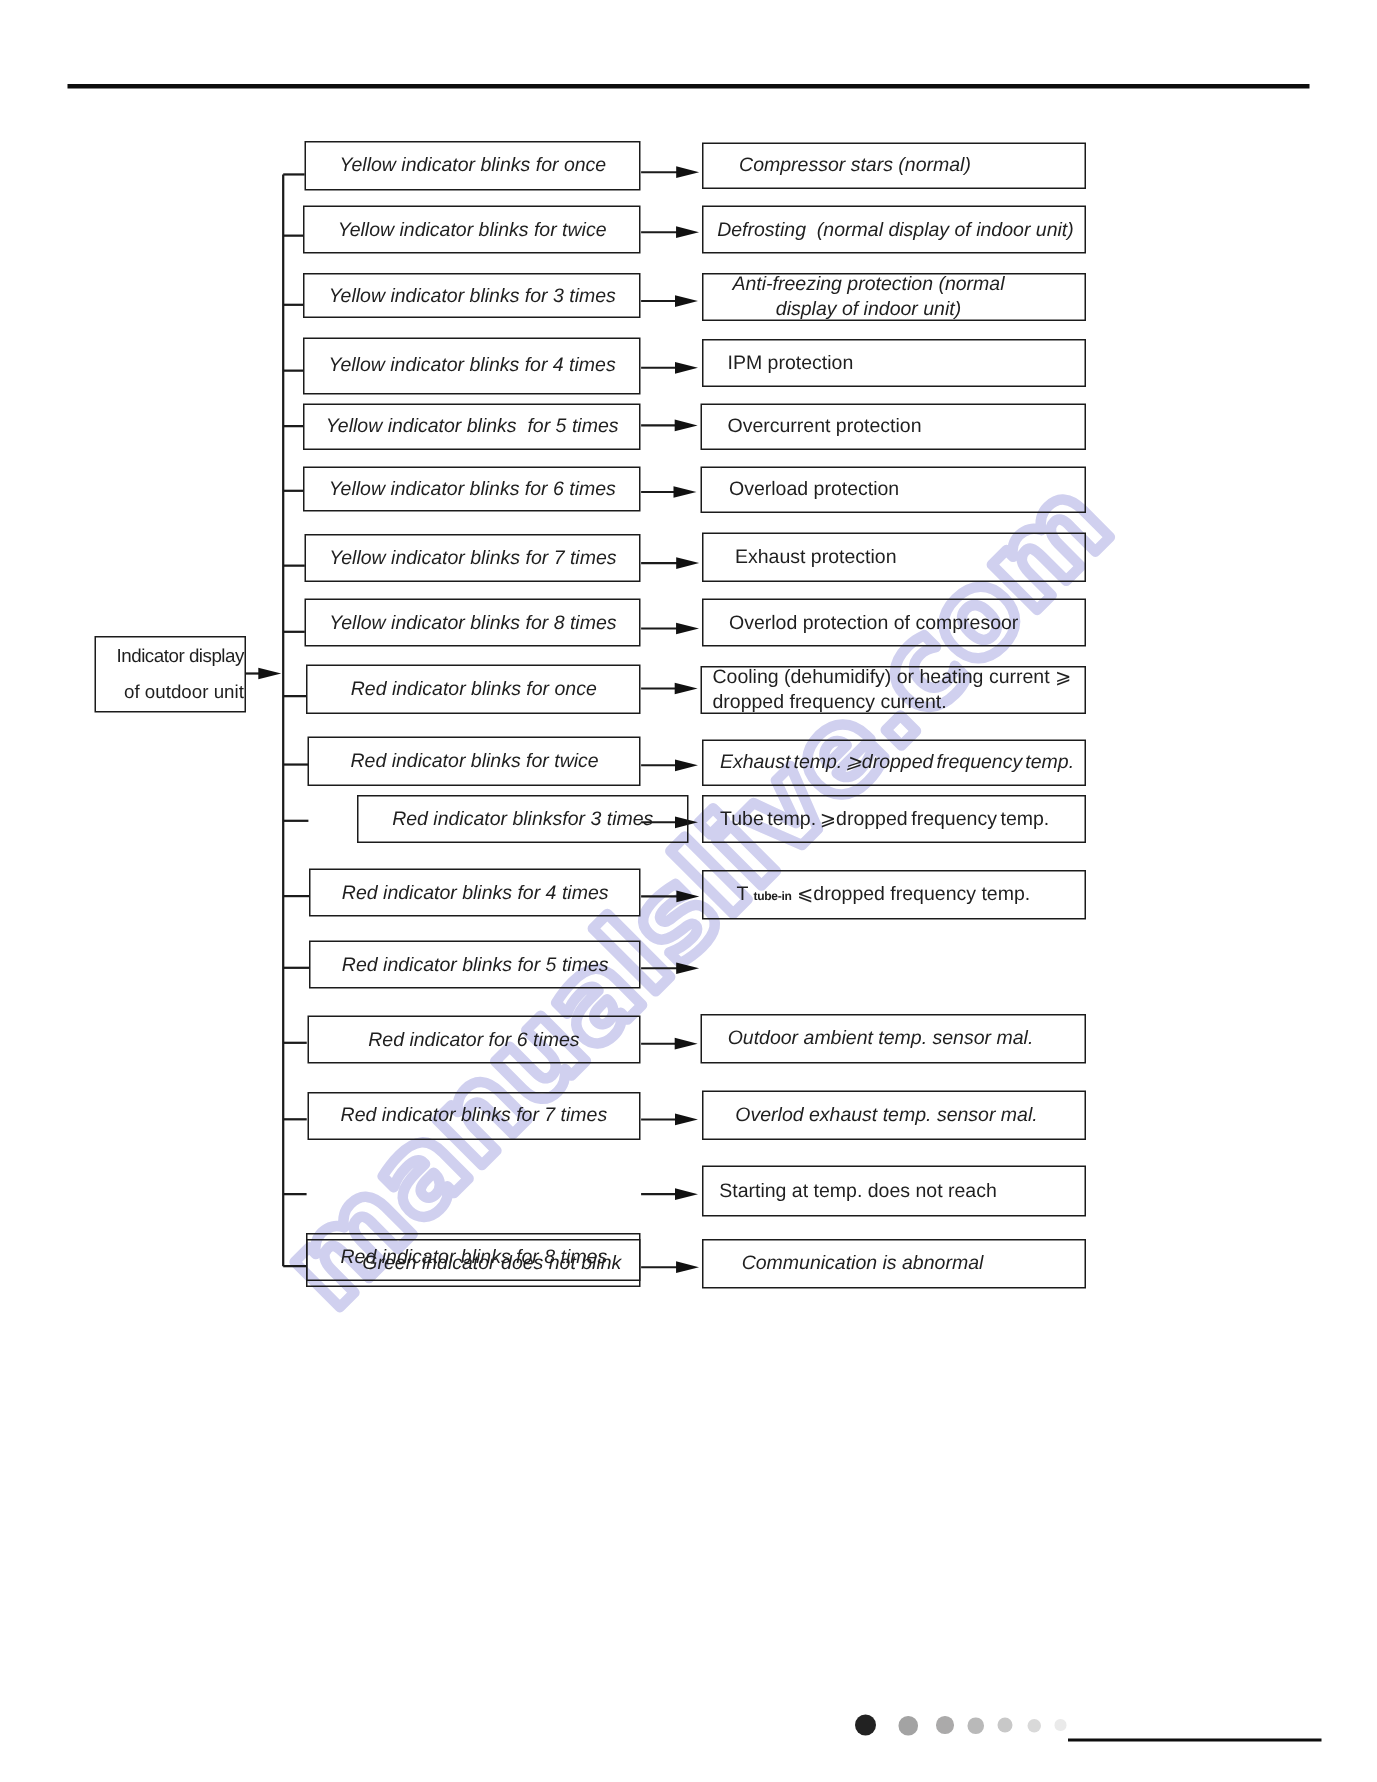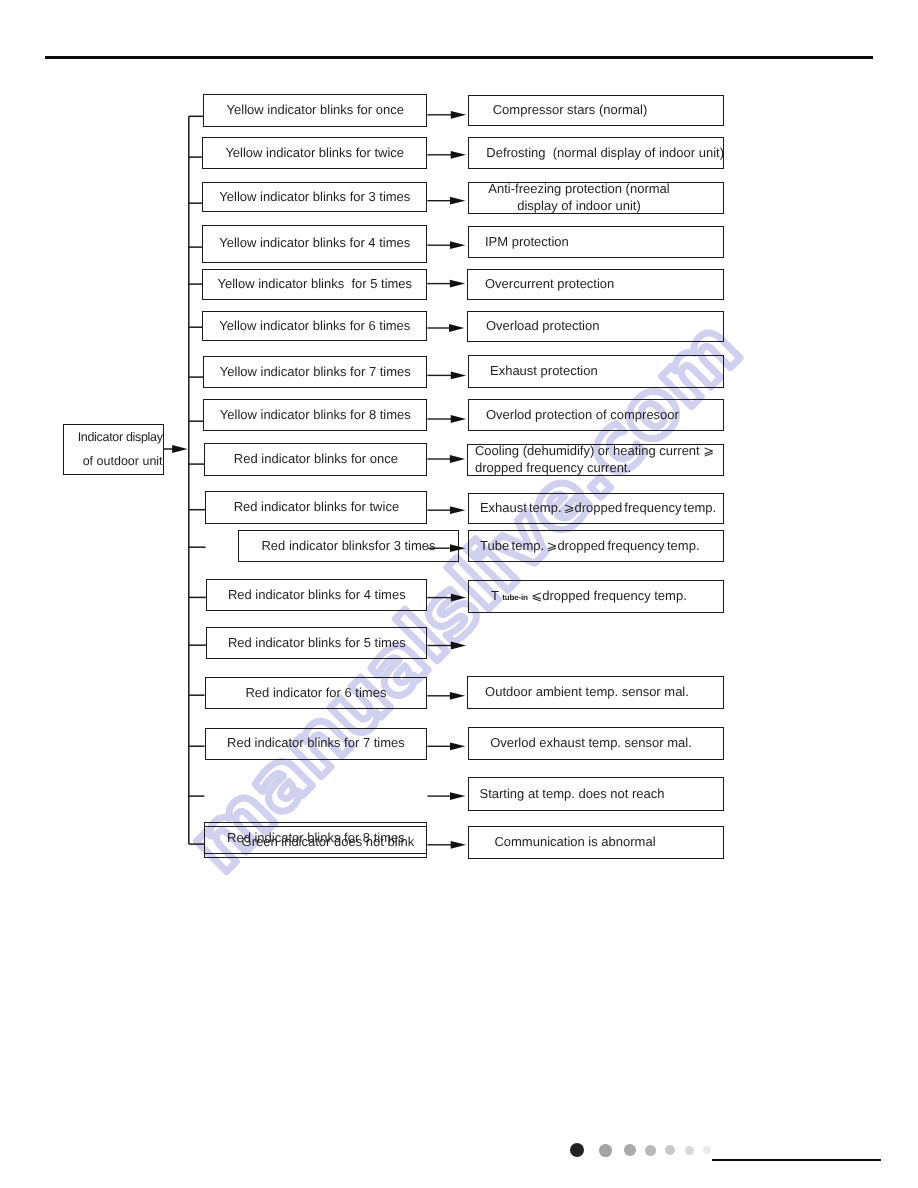--- a/index.html
+++ b/index.html
@@ -4,21 +4,21 @@
 <style>
   html,body{margin:0;padding:0;background:#fff;}
   body{width:918px;height:1188px;font-family:"Liberation Sans",sans-serif;position:relative;overflow:hidden;-webkit-font-smoothing:antialiased;text-rendering:geometricPrecision;}
   #page{position:absolute;left:0;top:0;width:918px;height:1188px;background:#fff;}
   .hdr-rule{position:absolute;left:45px;top:56px;width:828px;height:3px;background:#0d0d0d;}
   #wm{position:absolute;left:0;top:0;width:918px;height:1188px;pointer-events:none;}
   #diagram{position:absolute;left:0;top:0;width:918px;height:1188px;}
   .nb{position:absolute;box-sizing:border-box;border:1.35px solid #1b1b1b;display:flex;align-items:center;}
   .nb .t{width:100%;font-size:13px;color:#1f1f1f;line-height:1.3;}
   .ctr{justify-content:center;}
-  .ctr .t{text-align:center;}
+  .ctr .t{text-align:center;font-style:italic;}
   .lft .t{text-align:left;box-sizing:border-box;}
   .srcbox{position:absolute;box-sizing:border-box;border:1.4px solid #1b1b1b;display:flex;flex-direction:column;align-items:center;justify-content:center;}
   .srcbox .t{font-size:12.5px;color:#1f1f1f;line-height:1.0;white-space:nowrap;}
   .srcbox .t+.t{margin-top:12px;}
   .dotrow{position:absolute;}
   .dot{position:absolute;border-radius:50%;}
   .botline{position:absolute;background:#0d0d0d;}
   sub{font-size:0.62em;bottom:0;vertical-align:baseline;font-weight:700;letter-spacing:-0.2px;}
 </style>
 </head>
@@ -93,21 +93,21 @@
       <div class="nb ctr" style="left:203.1px;top:94px;width:224.3px;height:32.6px;">
         <div class="t">Yellow indicator blinks for once</div>
       </div>
       <div class="nb ctr" style="left:468.3px;top:95.1px;width:256px;height:31.2px;">
         <div class="t" style="transform:translateX(-26.299999999999955px);">Compressor stars (normal)</div>
       </div>
       <div class="nb ctr" style="left:202.1px;top:137.2px;width:225.3px;height:32px;">
         <div class="t">Yellow indicator blinks for twice</div>
       </div>
       <div class="nb ctr" style="left:468.2px;top:136.9px;width:256.1px;height:32.3px;">
-        <div class="t" style="transform:translateX(0.75px);text-align:right;">Defrosting &nbsp;(normal display of indoor unit)</div>
+        <div class="t" style="transform:translateX(0.75px);">Defrosting &nbsp;(normal display of indoor unit)</div>
       </div>
       <div class="nb ctr" style="left:202.3px;top:182.1px;width:225.1px;height:29.9px;">
         <div class="t">Yellow indicator blinks for 3 times</div>
       </div>
       <div class="nb ctr" style="left:467.5px;top:182.1px;width:256.8px;height:32px;">
         <div class="t" style="transform:translateX(-16.899999999999977px);">Anti-freezing protection (normal<br>display of indoor unit)</div>
       </div>
       <div class="nb ctr" style="left:202.1px;top:224.9px;width:225.3px;height:38px;">
         <div class="t">Yellow indicator blinks for 4 times</div>
       </div>

